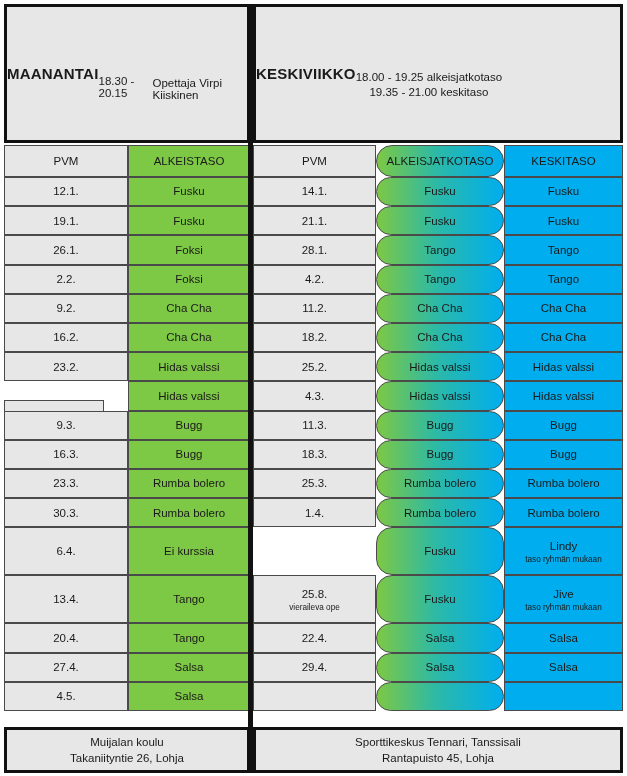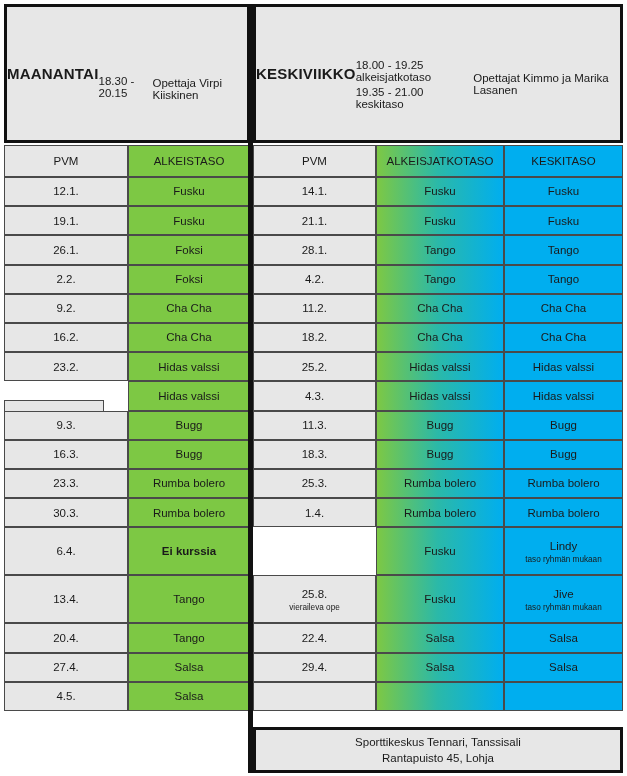--- a/index.html
+++ b/index.html
@@ -32,21 +32,21 @@
     align-items: center;
     justify-content: center;
     text-align: center;
     font-size: 11.5px;
     line-height: 1.25;
     overflow: hidden;
   }
 
   .green  { background: #7dc844; }
   .blue   { background: #00aeef; }
-  .grad   { background: linear-gradient(to right, #7dc844 0%, #2bb9a8 48%, #00aeef 100%); }
+  .grad   { background: linear-gradient(to right, #7dc844 0%, #2bb9a8 48%, #00aeef 100%); border-radius: 16px; }
 
   
   .day-block {
     position: absolute;
     box-sizing: border-box;
     border: 3px solid #111111;
     background: #e7e7e7;
   }
 
   #mon-block { left: 4px;   top: 4px;  width: 246px; height: 139px; }
@@ -138,21 +138,20 @@
     </div>
   </div>
 
   <div class="day-block" id="wed-block">
     <div class="block-inner">
       <div class="day-title">KESKIVIIKKO</div>
       <div class="time-wrap">
         <div class="time-line">18.00 - 19.25 alkeisjatkotaso</div>
         <div class="time-line">19.35 - 21.00 keskitaso</div>
       </div>
-      <div class="teacher">Opettajat Kimmo ja Marika Lasanen</div>
     </div>
   </div>
 
   <div id="grid">
       <div class="cell cell-abs hdr" style="left: 4px; top: 145px; width: 124px; height: 32px;">
         <span class="maintext">PVM</span>
       </div>
       <div class="cell cell-abs hdr green" style="left: 128px; top: 145px; width: 122px; height: 32px;">
         <span class="maintext">ALKEISTASO</span>
       </div>
@@ -341,21 +340,21 @@
       </div>
       <div class="cell cell-abs grad" style="left: 376px; top: 498.2px; width: 128px; height: 29.2px;">
         <span class="maintext">Rumba bolero</span>
       </div>
       <div class="cell cell-abs blue" style="left: 504px; top: 498.2px; width: 119px; height: 29.2px;">
         <span class="maintext">Rumba bolero</span>
       </div>
       <div class="cell cell-abs " style="left: 4px; top: 527.4px; width: 124px; height: 48px;">
         <span class="maintext">6.4.</span>
       </div>
-      <div class="cell cell-abs green" style="left: 128px; top: 527.4px; width: 122px; height: 48px; font-weight: bold;">
+      <div class="cell cell-abs green" style="left: 128px; top: 527.4px; width: 122px; height: 48px;">
         <span class="maintext">Ei kurssia</span>
       </div>
       <div class="cell cell-abs grad" style="left: 376px; top: 527.4px; width: 128px; height: 48px;">
         <span class="maintext">Fusku</span>
       </div>
       <div class="cell cell-abs blue" style="left: 504px; top: 527.4px; width: 119px; height: 48px;">
         <span class="maintext">Lindy</span>
         <span class="sub">taso ryhmän mukaan</span>
       </div>
       <div class="cell cell-abs " style="left: 4px; top: 575.4px; width: 124px; height: 48px;">
@@ -409,20 +408,24 @@
         <span class="maintext">4.5.</span>
       </div>
       <div class="cell cell-abs green" style="left: 128px; top: 681.8px; width: 122px; height: 29.2px;">
         <span class="maintext">Salsa</span>
       </div>
       <div class="cell cell-abs " style="left: 253px; top: 681.8px; width: 123px; height: 29.2px;"></div>
       <div class="cell cell-abs grad" style="left: 376px; top: 681.8px; width: 128px; height: 29.2px;"></div>
       <div class="cell cell-abs blue" style="left: 504px; top: 681.8px; width: 119px; height: 29.2px;"></div>
     </div>
 
+  <div class="footer-block" id="mon-footer">
+    <div>Muijalan koulu</div>
+    <div>Takaniityntie 26, Lohja</div>
+  </div>
 
   <div class="footer-block" id="wed-footer">
     <div>Sporttikeskus Tennari, Tanssisali</div>
     <div>Rantapuisto 45, Lohja</div>
   </div>
 
   <div id="center-divider"></div>
 </div>
 
 </body></html>

